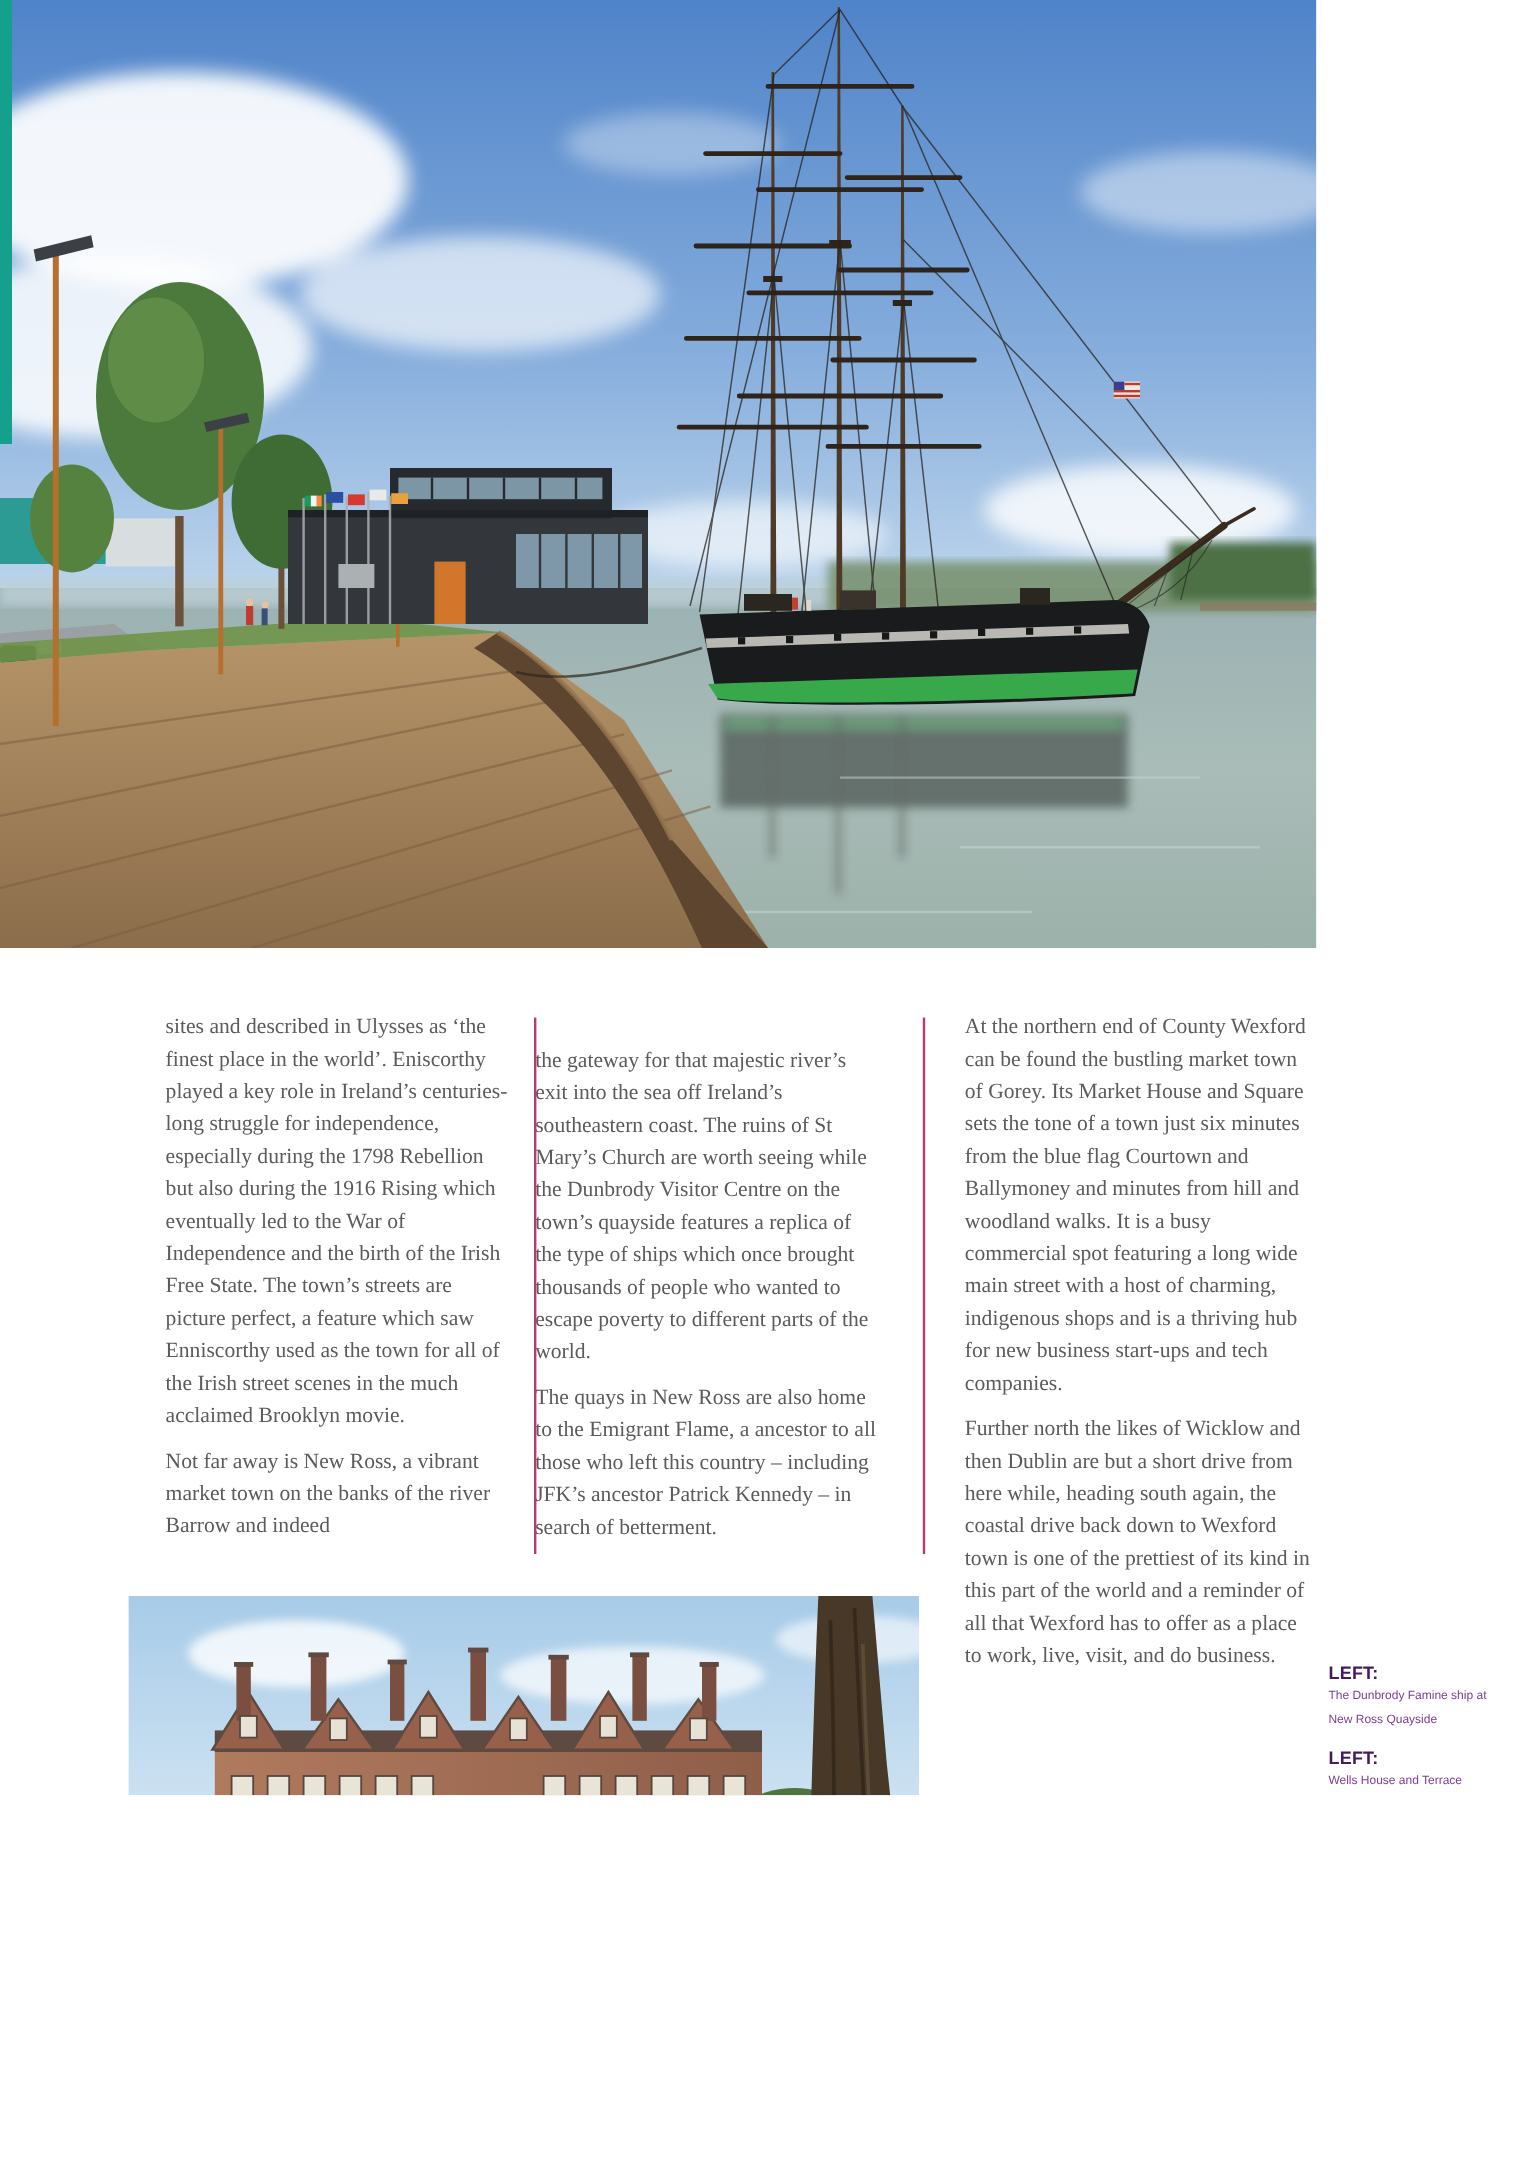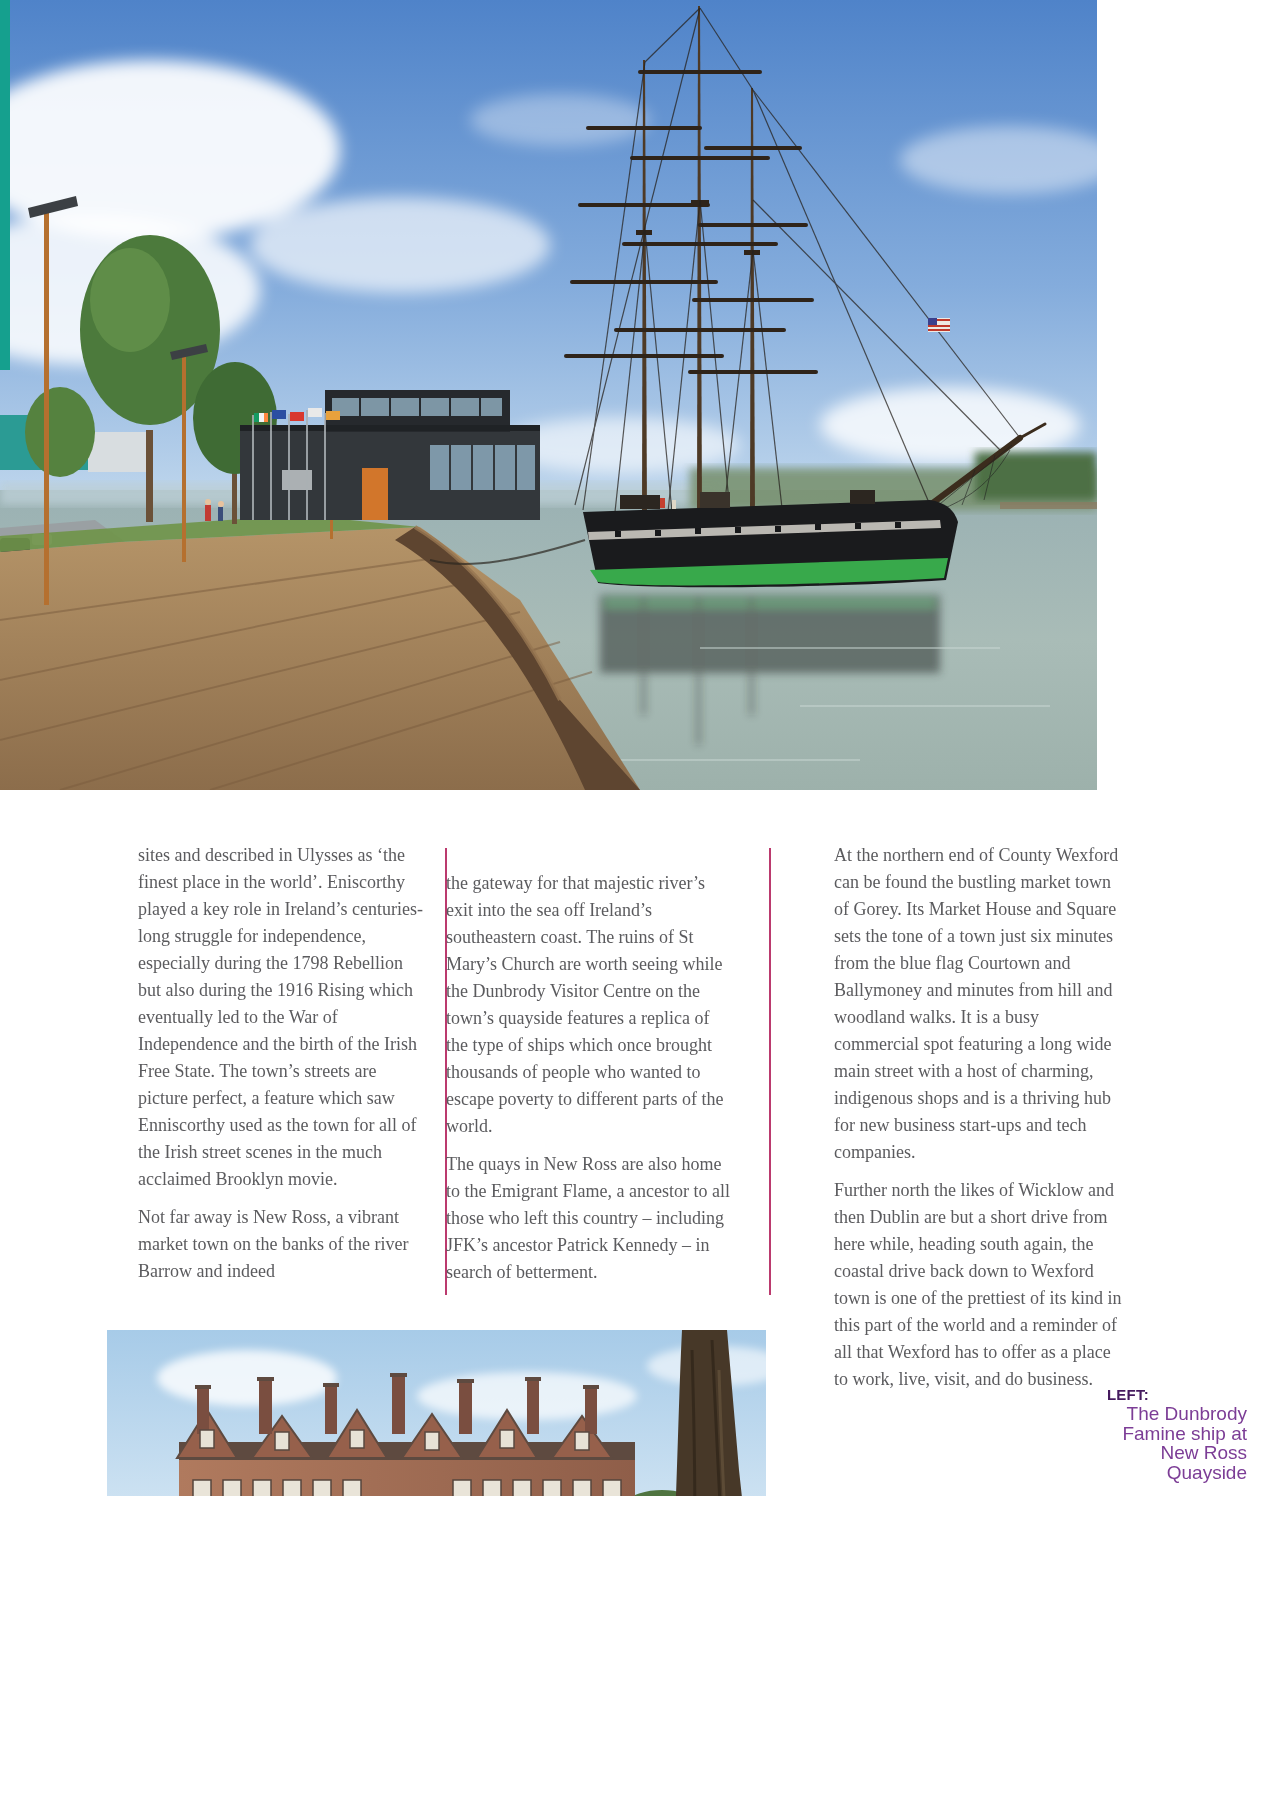--- a/index.html
+++ b/index.html
@@ -15,35 +15,35 @@
   .top-photo svg, .bottom-photo svg { display:block; }
 
   .article-col {
     position:absolute; top:842px; width:289px;
     font-family:"Liberation Serif","DejaVu Serif",serif;
     font-size:18px; line-height:27px; color:#5B5B5E;
   }
   .article-col p { margin:0 0 11px 0; }
   .col-1 { left:138px; }
   .col-2 { left:446px;margin-top:28px; }
-  .col-3 { left:834px; }
+  .col-3 { left:804px; }
   .col-divider {
     position:absolute; top:848px; height:447px; width:2px;
     background:#BB3A6E;
   }
   .divider-1 { left:445px; }
   .divider-2 { left:769px; }
 
   .captions { position:absolute; left:1107px; top:1385px; width:140px; }
   .cap + .cap { margin-top:13px; }
   .cap-label {
     font-weight:bold; font-size:15px; line-height:19px;
     color:#451A5E; letter-spacing:.2px;
   }
-  .cap-text { font-size:19px; line-height:19.5px; color:#7C3D96;text-align:right; }
+  .cap-text { font-size:10px; line-height:19.5px; color:#7C3D96; }
 
   .footer-rule {
     position:absolute; left:107px; top:1740px; width:983px; height:2px;
     background:#5C2762;
   }
   .footer-section {
     position:absolute; left:786px; top:1752px; width:284px;
     text-align:right; font-size:16px; line-height:20px; font-weight:600;
     letter-spacing:2.5px; color:#15803d;
   }

